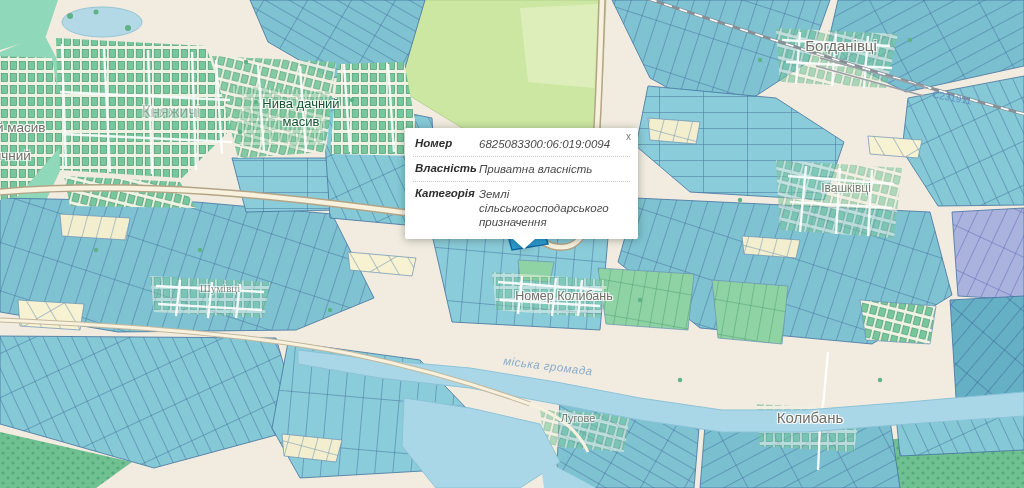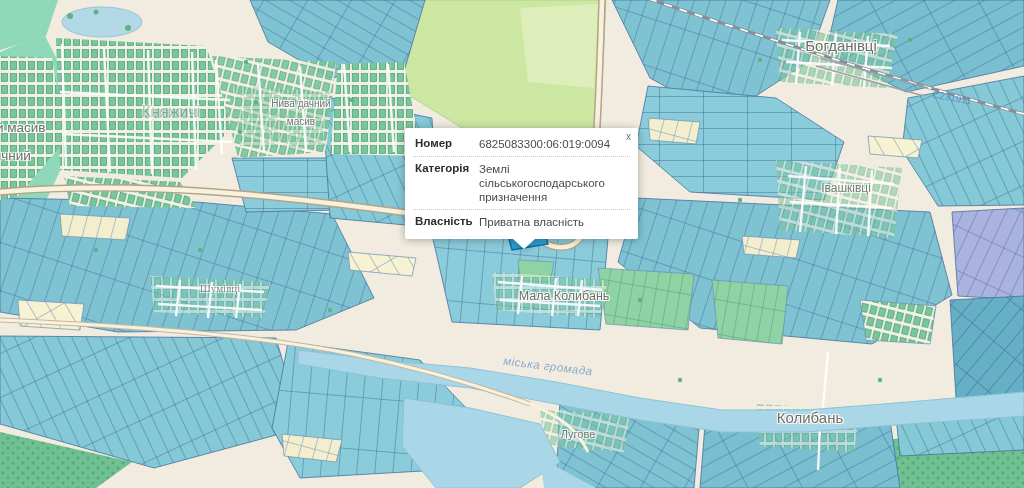--- a/index.html
+++ b/index.html
@@ -4,39 +4,39 @@
 <style>
   html,body{margin:0;padding:0;background:#888;}
   #stage{position:relative;width:1024px;height:488px;overflow:hidden;background:#f1ecdf;
          font-family:"Liberation Sans","DejaVu Sans",sans-serif;}
   #mapsvg{position:absolute;left:0;top:0;}
 
   
   .plabel{position:absolute;color:#6f6f66;pointer-events:none;text-align:center;
     text-shadow:-1px -1px 0 rgba(255,255,255,.85),1px -1px 0 rgba(255,255,255,.85),
                 -1px 1px 0 rgba(255,255,255,.85),1px 1px 0 rgba(255,255,255,.85),0 0 3px rgba(255,255,255,.9);}
-  .lbl-nyva{left:226px;top:95px;width:150px;font-size:10px;line-height:18px;color:#737373;}
+  .lbl-nyva{left:226px;top:95px;width:150px;font-size:13px;line-height:18px;color:#14532d;}
   .lbl-edge1{left:-4px;top:120px;width:90px;font-size:13.5px;text-align:left;}
   .lbl-edge2{left:-6px;top:148px;width:70px;font-size:13.5px;text-align:left;}
   .lbl-faint{left:126px;top:103px;width:90px;font-size:16px;opacity:.55;color:#86918a;}
   .lbl-bohd{left:796px;top:37px;width:90px;font-size:15px;}
   .lbl-ivash{left:798px;top:181px;width:96px;font-size:12px;opacity:.85;}
   .lbl-shum{left:176px;top:282px;width:88px;font-size:11px;opacity:.75;font-family:Liberation Serif, serif;}
   .lbl-malakol{left:506px;top:289px;width:116px;font-size:12.5px;}
-  .lbl-luh{left:546px;top:428px;width:64px;font-size:11px;opacity:.85;}
+  .lbl-luh{left:546px;top:412px;width:64px;font-size:11px;opacity:.85;}
   .lbl-kol{left:768px;top:409px;width:84px;font-size:15px;}
   .lbl-hromada{left:468px;top:360px;width:160px;font-size:11.5px;font-style:italic;
       color:#7fa3c8;transform:rotate(7deg);letter-spacing:.5px;text-shadow:none;opacity:.9;}
   .lbl-roadref{left:912px;top:92px;width:80px;font-size:10px;color:#5e88c4;
       transform:rotate(10deg);text-shadow:none;opacity:.9;}
 
   
   .popup{position:absolute;left:405px;top:128px;width:233px;background:#fff;border-radius:2px;
          filter:drop-shadow(0 1px 4px rgba(0,0,0,.3));font-size:11.5px;color:#444;}
-  .popup-inner{padding:4px 8px 5px 8px;}
+  .popup-inner{padding:4px 8px 5px 8px;font-style:italic;}
   .prow{display:flex;padding:5px 2px 5px 2px;border-bottom:1px dotted #c8c8c8;}
   .prow:last-child{border-bottom:none;}
   .plab{width:64px;min-width:64px;font-weight:bold;color:#2d2d2d;}
   .pval{flex:1;color:#4a4a4a;line-height:14px;}
   .pclose{position:absolute;top:2px;right:5px;font-size:10px;color:#777;cursor:pointer;
           line-height:10px;padding:2px;}
   .ptail{position:absolute;left:108px;bottom:-10px;width:0;height:0;
          border-left:11px solid transparent;border-right:11px solid transparent;
          border-top:10px solid #fff;}
 </style>
@@ -228,38 +228,38 @@
   <div class="plabel lbl-nyva">
     <div>Нива дачний</div>
     <div>масив</div>
   </div>
   <div class="plabel lbl-edge1">й масив</div>
   <div class="plabel lbl-edge2">ячний</div>
   <div class="plabel lbl-faint">Княжичі</div>
   <div class="plabel lbl-bohd">Богданівці</div>
   <div class="plabel lbl-ivash">Івашківці</div>
   <div class="plabel lbl-shum">Шумівці</div>
-  <div class="plabel lbl-malakol">Мала Колибань</div>
+  <div class="plabel lbl-malakol">Номер Колибань</div>
   <div class="plabel lbl-luh">Лугове</div>
   <div class="plabel lbl-kol">Колибань</div>
   <div class="plabel lbl-hromada">міська громада</div>
   <div class="plabel lbl-roadref">С231911</div>
 
   <div class="popup">
     <div class="pclose">x</div>
     <div class="popup-inner">
       <div class="prow">
         <div class="plab">Номер</div>
         <div class="pval">6825083300:06:019:0094</div>
       </div>
       <div class="prow">
+        <div class="plab">Власність</div>
+        <div class="pval">Приватна власність</div>
+      </div>
+      <div class="prow">
         <div class="plab">Категорія</div>
         <div class="pval">Землі сільськогосподарського призначення</div>
-      </div>
-      <div class="prow">
-        <div class="plab">Власність</div>
-        <div class="pval">Приватна власність</div>
       </div>
     </div>
     <div class="ptail"></div>
   </div>
 
 </div>
 
 </body></html>

